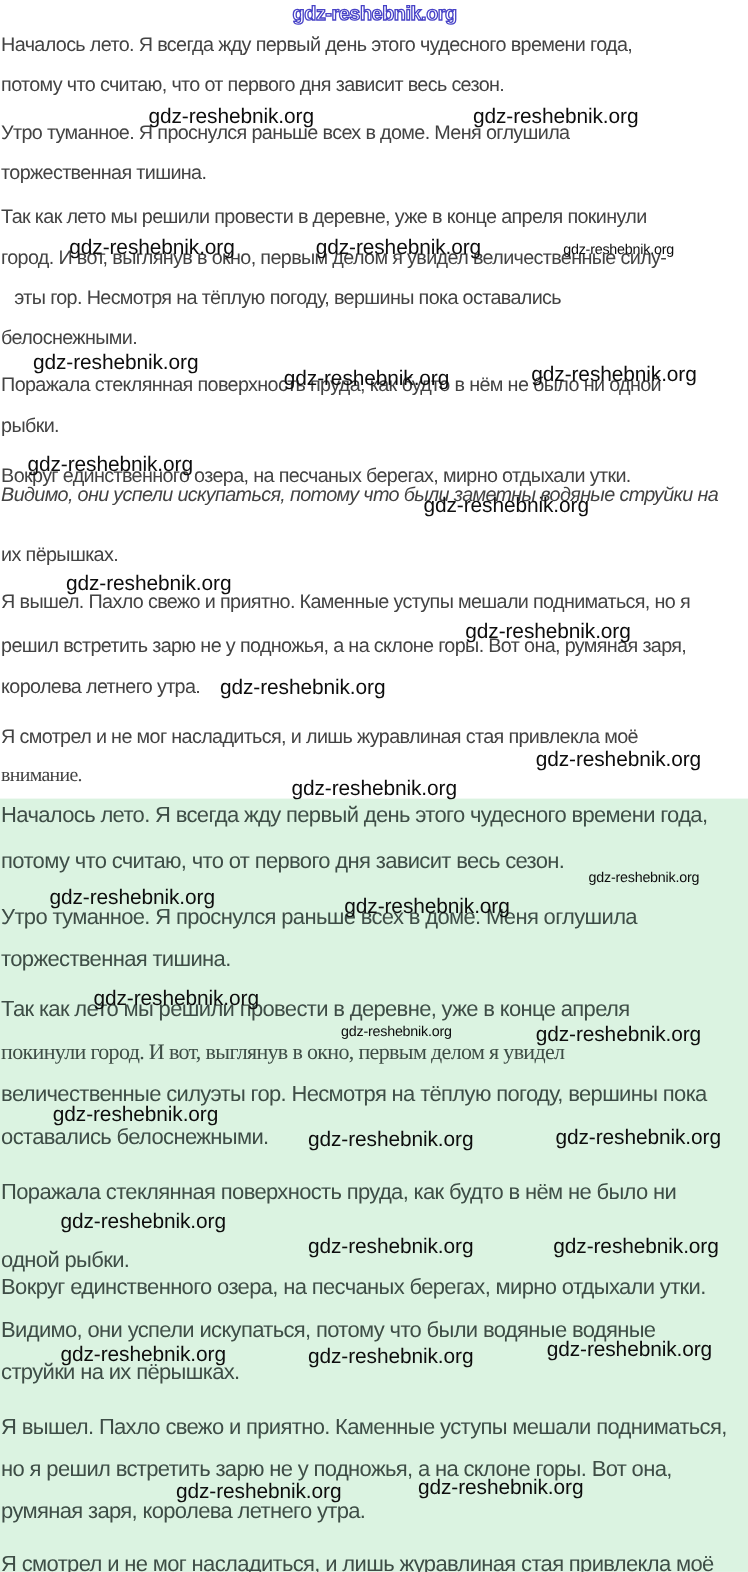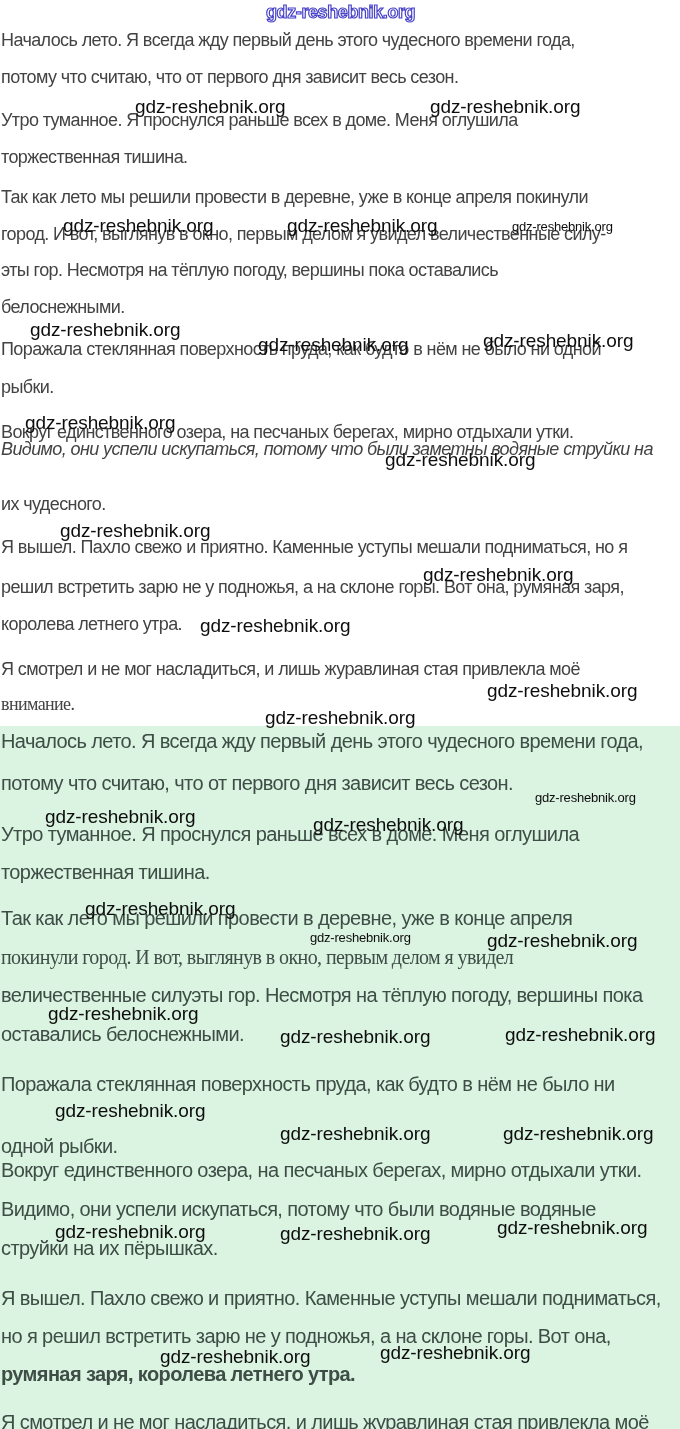--- a/index.html
+++ b/index.html
@@ -69,27 +69,27 @@
 <div id="page">
   <div id="green-bg" style="top: 726px;"></div>
   <div class="watermark header-wm" style="left: 266px; top: 3px;">gdz-reshebnik.org</div>
   <div id="white-section">
       <div class="line white" style="top: 31px;">Началось лето. Я всегда жду первый день этого чудесного времени года,</div>
       <div class="line white" style="top: 68px;">потому что считаю, что от первого дня зависит весь сезон.</div>
       <div class="line white" style="top: 111px;">Утро туманное. Я проснулся раньше всех в доме. Меня оглушила</div>
       <div class="line white" style="top: 148px;">торжественная тишина.</div>
       <div class="line white" style="top: 188px;">Так как лето мы решили провести в деревне, уже в конце апреля покинули</div>
       <div class="line white" style="top: 225px;">город. И вот, выглянув в окно, первым делом я увидел величественные силу-</div>
-      <div class="line white" style="top: 261px;">эты гор. Несмотря на тёплую погоду, вершины пока оставались</div>
+      <div class="line white" style="top: 261px; padding-left: 12px;">эты гор. Несмотря на тёплую погоду, вершины пока оставались</div>
       <div class="line white" style="top: 298px;">белоснежными.</div>
       <div class="line white" style="top: 340px;">Поражала стеклянная поверхность пруда, как будто в нём не было ни одной</div>
       <div class="line white" style="top: 378px;">рыбки.</div>
       <div class="line white" style="top: 423px;">Вокруг единственного озера, на песчаных берегах, мирно отдыхали утки.</div>
       <div class="line white" style="top: 440px; font-style: italic;">Видимо, они успели искупаться, потому что были заметны водяные струйки на</div>
-      <div class="line white" style="top: 495px;">их чудесного.</div>
+      <div class="line white" style="top: 495px;">их пёрышках.</div>
       <div class="line white" style="top: 538px;">Я вышел. Пахло свежо и приятно. Каменные уступы мешали подниматься, но я</div>
       <div class="line white" style="top: 578px;">решил встретить зарю не у подножья, а на склоне горы. Вот она, румяная заря,</div>
       <div class="line white" style="top: 615px;">королева летнего утра.</div>
       <div class="line white" style="top: 660px;">Я смотрел и не мог насладиться, и лишь журавлиная стая привлекла моё</div>
       <div class="line white" style="top: 695px; font-family: Liberation Serif, serif;">внимание.</div>
       <div class="watermark" style="left: 135px; top: 97px;">gdz-reshebnik.org</div>
       <div class="watermark" style="left: 430px; top: 97px;">gdz-reshebnik.org</div>
       <div class="watermark" style="left: 63px; top: 216px;">gdz-reshebnik.org</div>
       <div class="watermark" style="left: 287px; top: 216px;">gdz-reshebnik.org</div>
       <div class="watermark small" style="left: 512px; top: 220px;">gdz-reshebnik.org</div>
@@ -113,21 +113,21 @@
       <div class="line green" style="top: 947px; font-family: Liberation Serif, serif;">покинули город. И вот, выглянув в окно, первым делом я увидел</div>
       <div class="line green" style="top: 985px;">величественные силуэты гор. Несмотря на тёплую погоду, вершины пока</div>
       <div class="line green" style="top: 1024px;">оставались белоснежными.</div>
       <div class="line green" style="top: 1074px;">Поражала стеклянная поверхность пруда, как будто в нём не было ни</div>
       <div class="line green" style="top: 1112px; margin-top: 24px;">одной рыбки.</div>
       <div class="line green" style="top: 1160px;">Вокруг единственного озера, на песчаных берегах, мирно отдыхали утки.</div>
       <div class="line green" style="top: 1199px;">Видимо, они успели искупаться, потому что были водяные водяные</div>
       <div class="line green" style="top: 1238px;">струйки на их пёрышках.</div>
       <div class="line green" style="top: 1288px;">Я вышел. Пахло свежо и приятно. Каменные уступы мешали подниматься,</div>
       <div class="line green" style="top: 1326px;">но я решил встретить зарю не у подножья, а на склоне горы. Вот она,</div>
-      <div class="line green" style="top: 1364px; font-weight: bold;">румяная заря, королева летнего утра.</div>
+      <div class="line green" style="top: 1364px;">румяная заря, королева летнего утра.</div>
       <div class="line green" style="top: 1412px;">Я смотрел и не мог насладиться, и лишь журавлиная стая привлекла моё</div>
       <div class="watermark small" style="left: 535px; top: 791px;">gdz-reshebnik.org</div>
       <div class="watermark" style="left: 45px; top: 807px;">gdz-reshebnik.org</div>
       <div class="watermark" style="left: 313px; top: 815px;">gdz-reshebnik.org</div>
       <div class="watermark" style="left: 85px; top: 899px;">gdz-reshebnik.org</div>
       <div class="watermark small" style="left: 310px; top: 931px;">gdz-reshebnik.org</div>
       <div class="watermark" style="left: 487px; top: 931px;">gdz-reshebnik.org</div>
       <div class="watermark" style="left: 48px; top: 1004px;">gdz-reshebnik.org</div>
       <div class="watermark" style="left: 280px; top: 1027px;">gdz-reshebnik.org</div>
       <div class="watermark" style="left: 505px; top: 1025px;">gdz-reshebnik.org</div>

